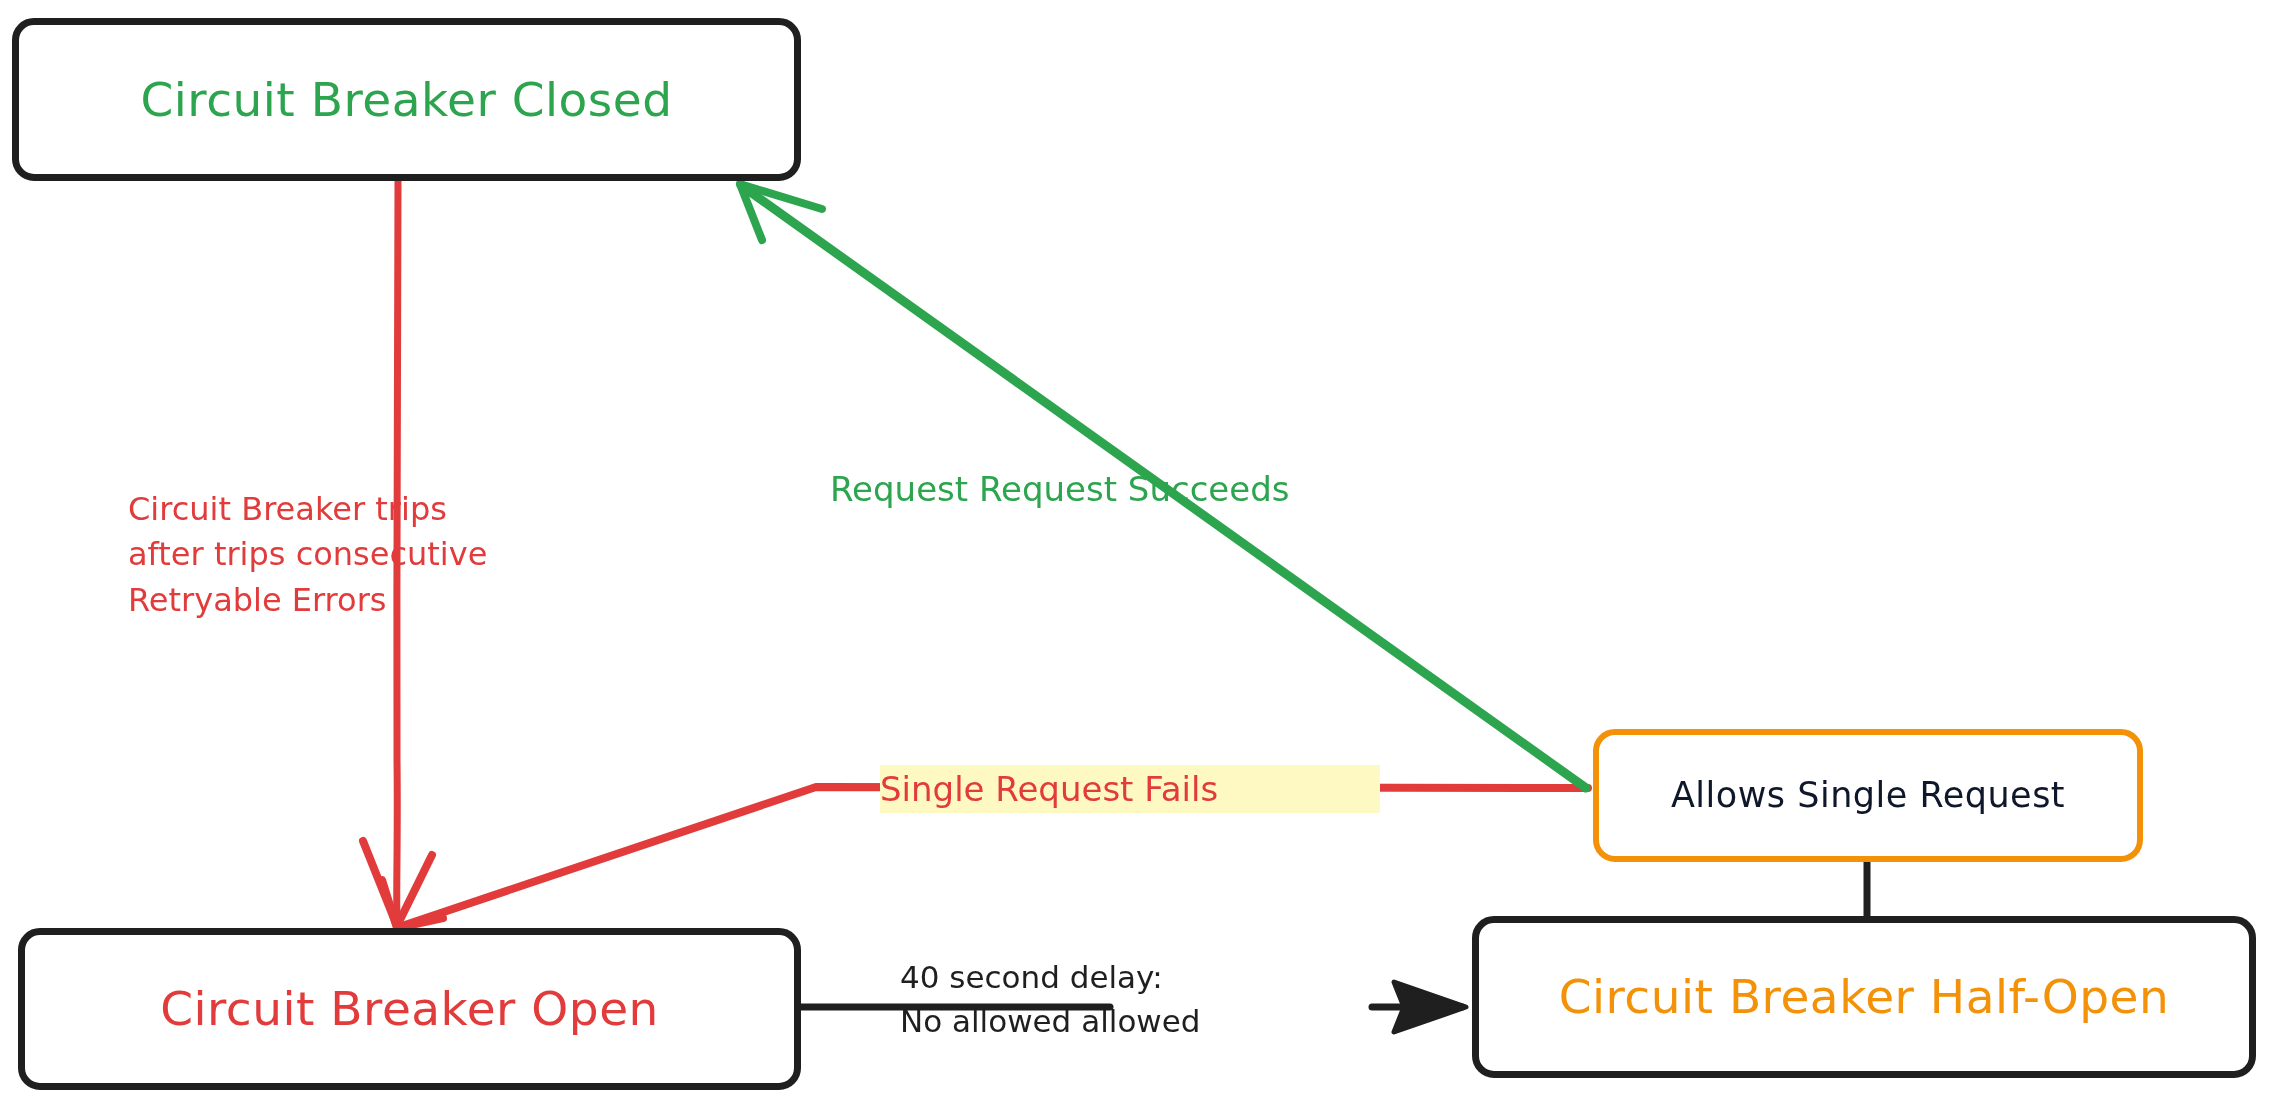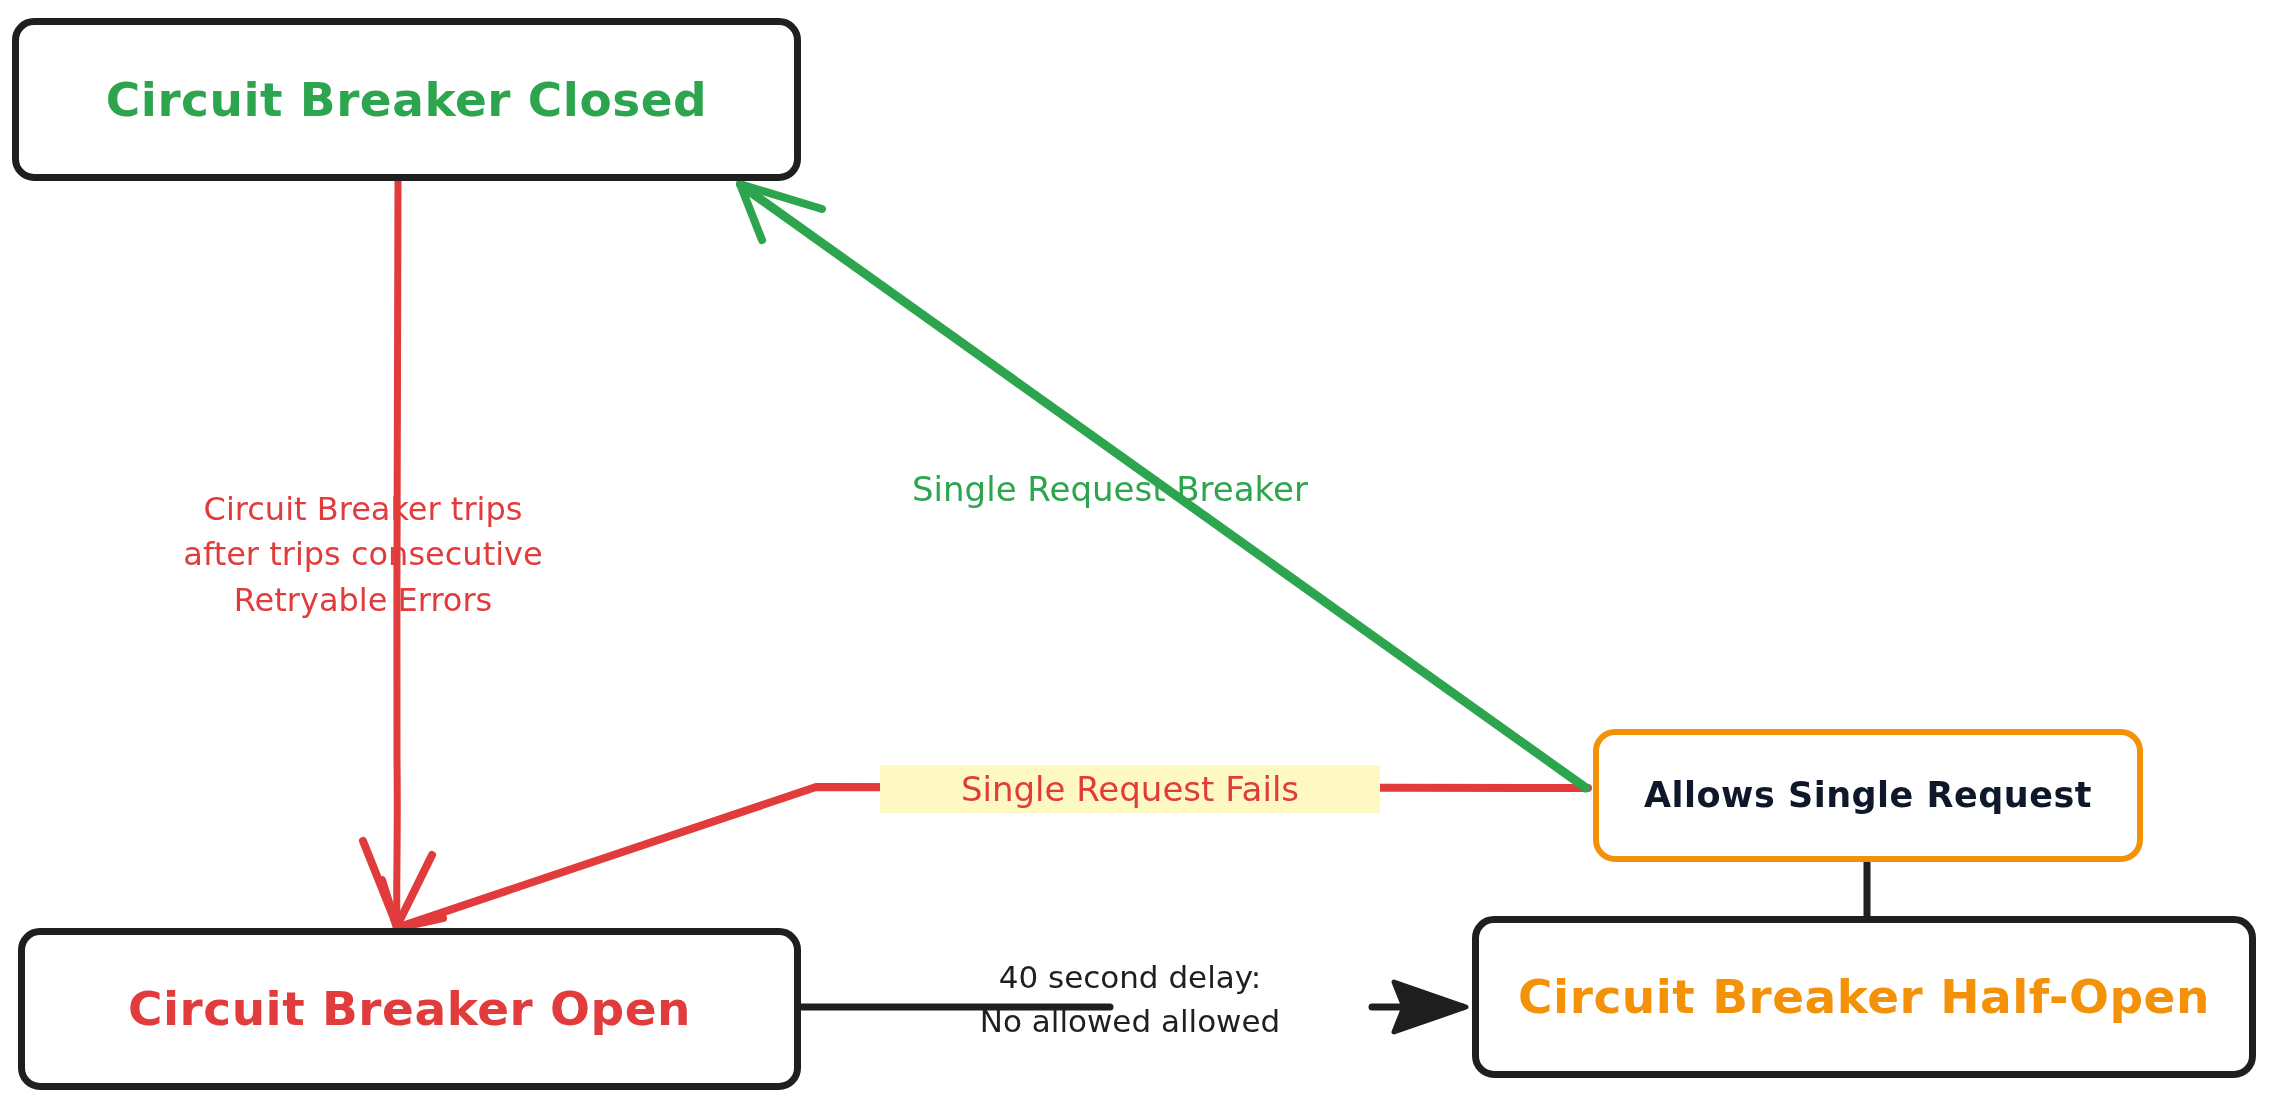--- a/index.html
+++ b/index.html
@@ -31,21 +31,21 @@
     border-style: solid;
     border-radius: 22px;
     display: flex;
     align-items: center;
     justify-content: center;
     text-align: center;
     z-index: 3;
   }
   .node-label {
     font-family: "DejaVu Sans", sans-serif;
-    font-weight: 700;
+    font-weight: 400;
     letter-spacing: 0.5px;
     line-height: 1.1;
     white-space: nowrap;
   }
   
   #node-closed {
     left: 12px; top: 18px; width: 789px; height: 163px;
     border-width: 7px; border-color: #1f1f1f;
   }
   #node-closed .node-label { font-size: 47px; color: #2da44e; }
@@ -65,21 +65,21 @@
   #node-allows {
     left: 1593px; top: 729px; width: 550px; height: 133px;
     border-width: 6px; border-color: #f39208;
   }
   #node-allows .node-label { font-size: 35px; color: #0f172a; }
 
   
   .edge-label {
     position: absolute;
     font-family: "DejaVu Sans", sans-serif;
-    text-align: center;
+    text-align: left;
     line-height: 1.42;
     white-space: nowrap;
     z-index: 4;
     background: transparent;
   }
   #label-trips {
     left: 128px; top: 487px; width: 470px;
     font-size: 32px; color: #e13b3b;
   }
   #label-succeeds {
@@ -150,21 +150,21 @@
     <span class="node-label">Allows Single Request</span>
   </div>
 
   <div class="edge-label" id="label-trips">
     <span class="lbl-line">Circuit Breaker trips</span>
     <span class="lbl-line">after trips consecutive</span>
     <span class="lbl-line">Retryable Errors</span>
   </div>
 
   <div class="edge-label" id="label-succeeds">
-    <span class="lbl-line">Single Request Breaker</span>
+    <span class="lbl-line">Request Request Succeeds</span>
   </div>
 
   <div class="edge-label" id="label-fails">
     <span class="lbl-line">Single Request Fails</span>
   </div>
 
   <div class="edge-label" id="label-delay">
     <span class="lbl-line">40 second delay:</span>
     <span class="lbl-line">No allowed allowed</span>
   </div>

